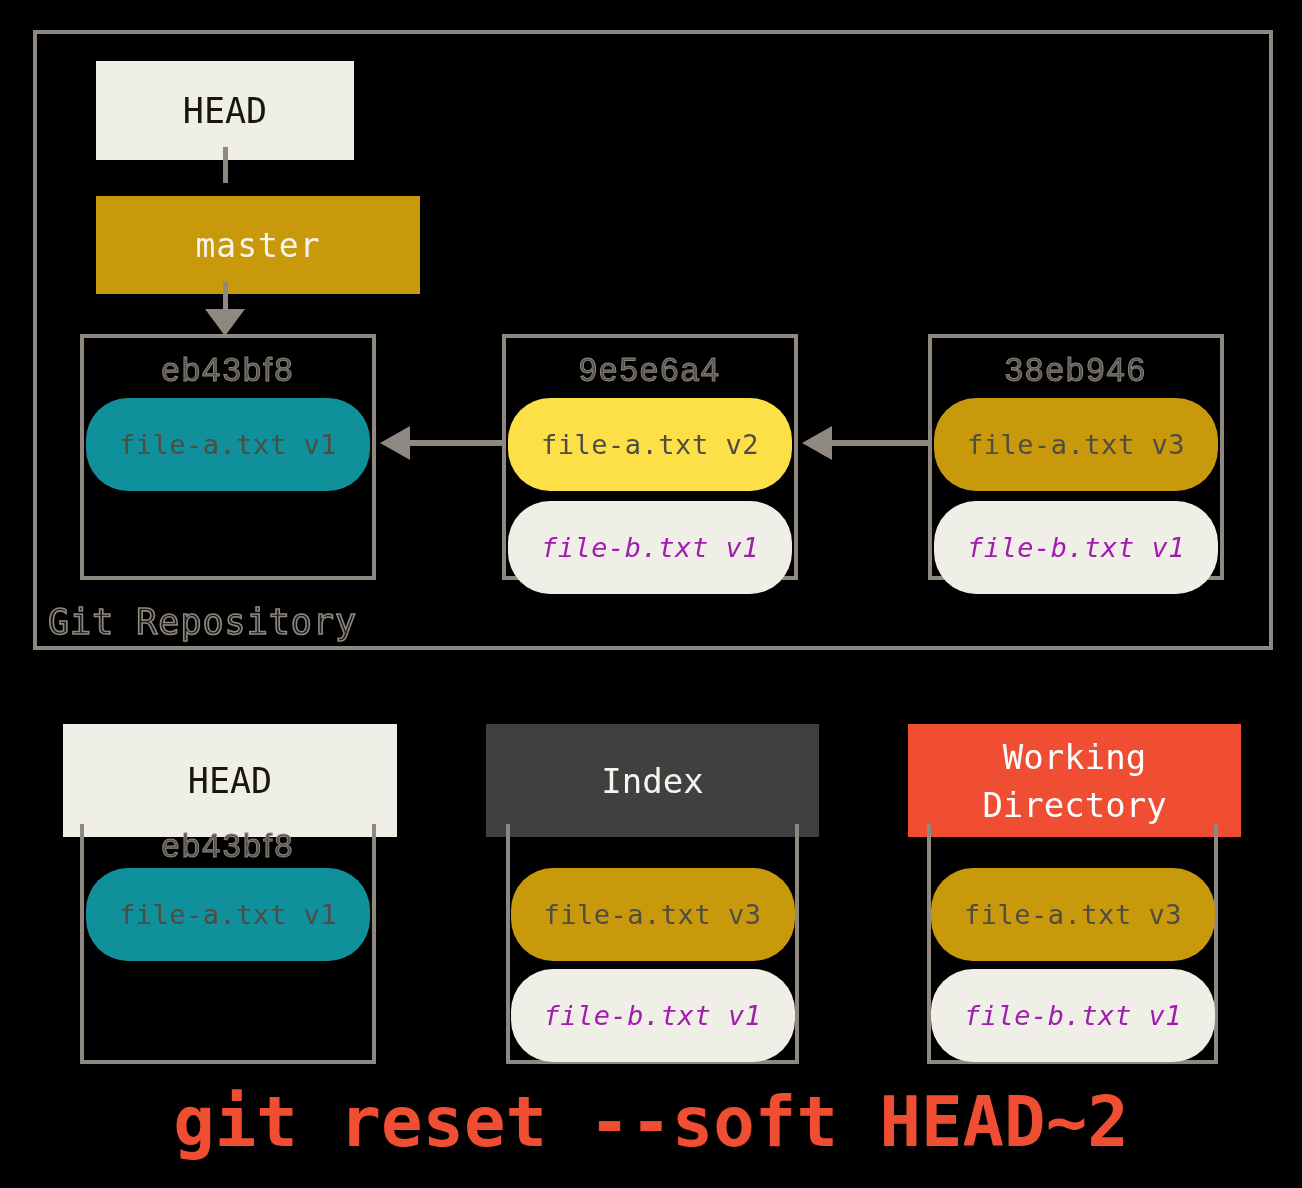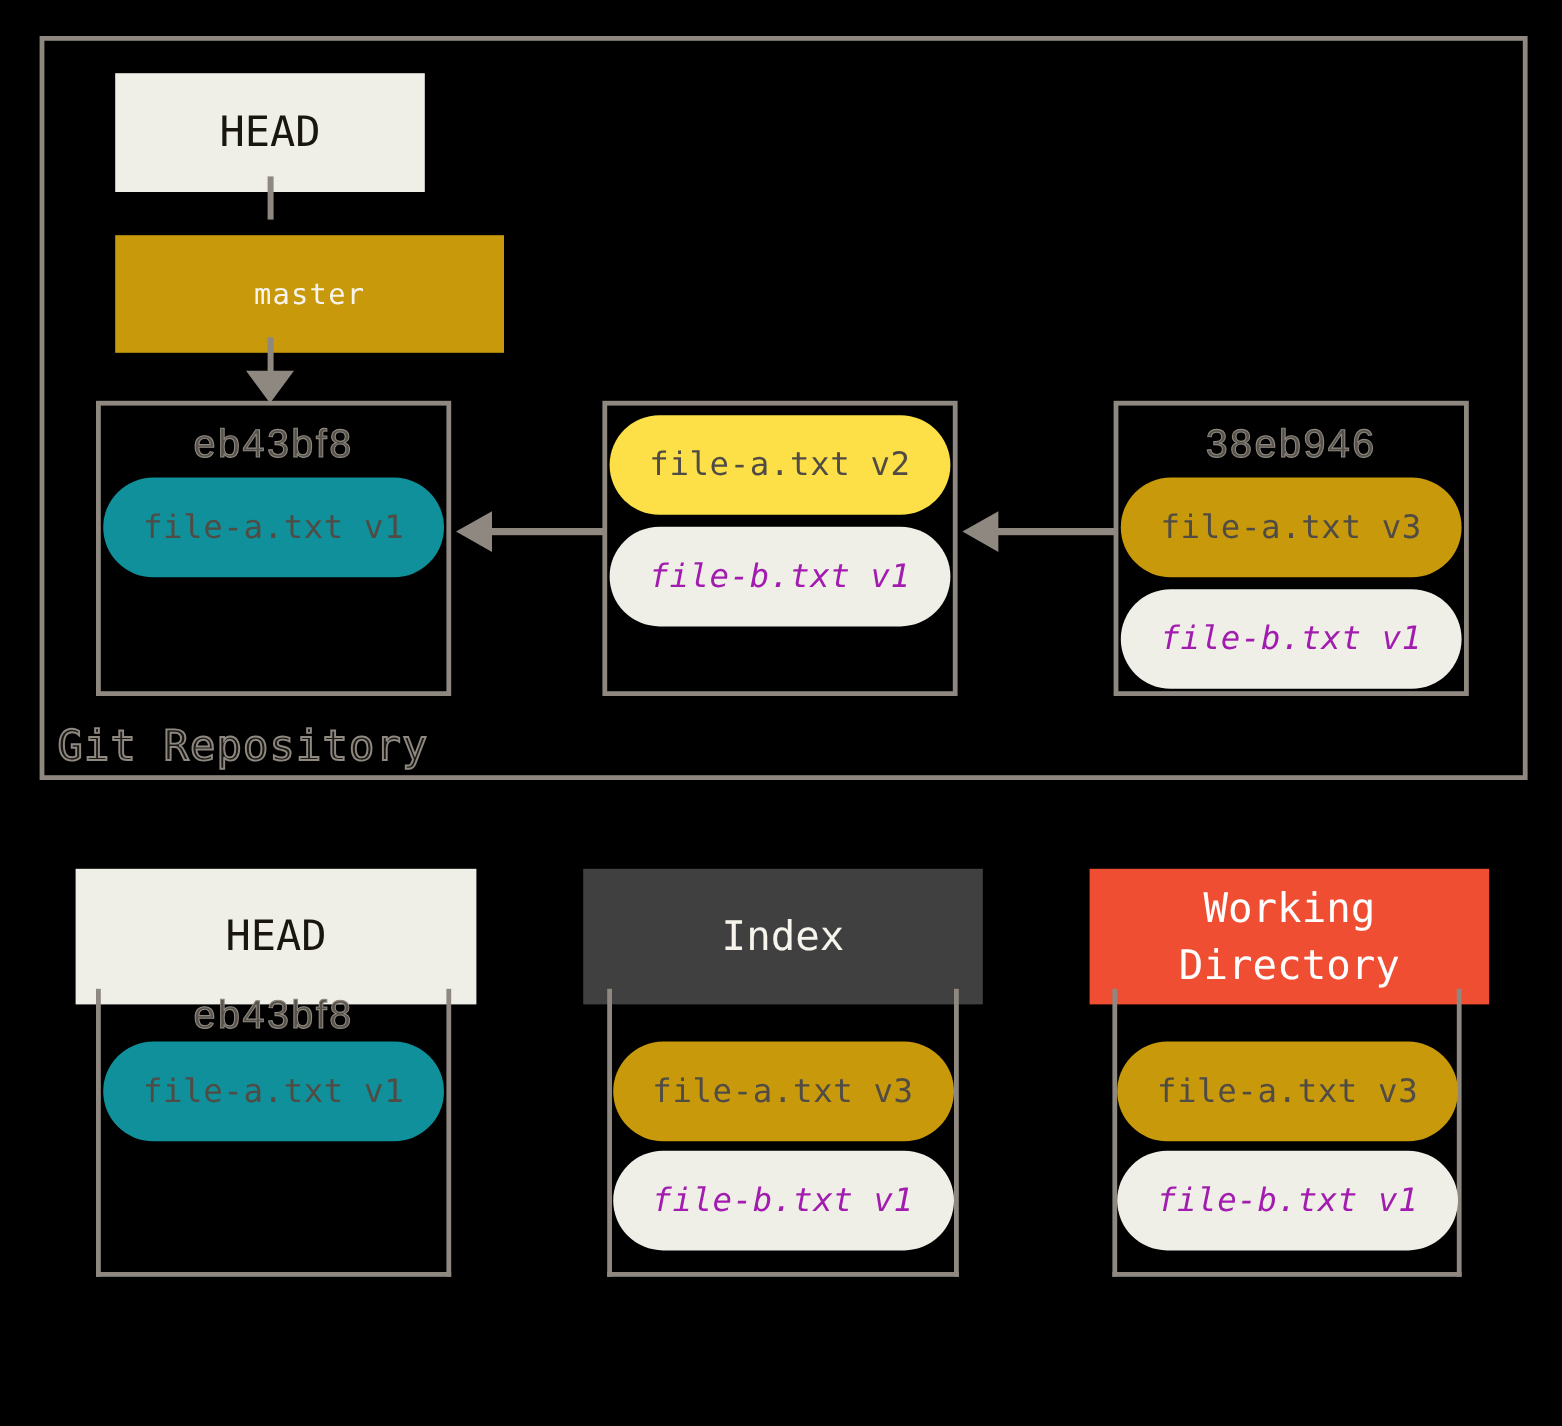--- a/index.html
+++ b/index.html
@@ -9,41 +9,41 @@
     background:#000;
     overflow:hidden;
     font-family:"DejaVu Sans Mono", monospace;
   }
   
   .abs{position:absolute;}
   .box-border{border:4px solid #8e8880;}
   .vline{width:5px;background:#8e8880;}
   .hdr{display:flex;align-items:center;justify-content:center;text-align:center;margin-top:13px;}
   .pill{
-    width:284px;height:83px;border-radius:42px;
+    width:284px;height:93px;border-radius:42px;
     margin:0 auto;display:flex;align-items:center;justify-content:center;
     font-size:27px;color:#504c45;letter-spacing:0.5px;
   }
   .pill.teal{background:#0f909a;}
   .pill.red{background:#fde047;}
   .pill.gold{background:#c8990b;}
   .pill.white{background:#f0efe7;color:#a21caf;font-style:italic;}
   .hash{
     text-align:center;
     font-family:"Liberation Sans", sans-serif;
     font-size:33px;letter-spacing:2px;
     color:#56524a;-webkit-text-stroke:0.9px #8e8880;
   }
   
   .repo-outline{left:33px;top:30px;width:1232px;height:612px;}
   .head-tag{left:96px;top:48px;width:258px;height:99px;background:#f0efe7;
             font-size:35px;color:#18160f;}
   .conn-a{left:223px;top:147px;height:36px;}
   .master-tag{left:96px;top:183px;width:324px;height:98px;background:#c8990b;
-              font-size:24px;color:#f7f4ed;letter-spacing:1px;}
+              font-size:33px;color:#f7f4ed;letter-spacing:1px;}
   .conn-b{left:223px;top:281px;height:30px;}
   .tri-down{left:205px;top:309px;width:0;height:0;
             border-left:20px solid transparent;border-right:20px solid transparent;
             border-top:27px solid #8e8880;}
   .commit{top:334px;width:288px;height:238px;}
   .commit.c1{left:80px;}  .commit.c2{left:502px;}  .commit.c3{left:928px;}
   .commit .hash{margin-top:12px;height:40px;line-height:40px;}
   .commit .pill{margin-top:8px;}
   .commit .pill + .pill{margin-top:10px;}
   .tri-left{width:0;height:0;top:426px;
@@ -94,20 +94,21 @@
   <div class="abs tri-down"></div>
 
   <div class="abs box-border commit c1">
     <div class="hash">eb43bf8</div>
     <div class="pill teal">
       <span>file-a.txt v1</span>
     </div>
   </div>
 
   <div class="abs box-border commit c2">
+    <div class="hash">9e5e6a4</div>
     <div class="pill red">
       <span>file-a.txt v2</span>
     </div>
     <div class="pill white">
       <span>file-b.txt v1</span>
     </div>
   </div>
 
   <div class="abs box-border commit c3">
     <div class="hash">38eb946</div>
@@ -155,14 +156,15 @@
   <div class="abs box-border area-body wd-body">
     <div class="hash-slot"></div>
     <div class="pill gold">
       <span>file-a.txt v3</span>
     </div>
     <div class="pill white">
       <span>file-b.txt v1</span>
     </div>
   </div>
 
+  <div class="abs command">git reset --soft HEAD~2</div>
 
 </div>
 
 </body></html>

